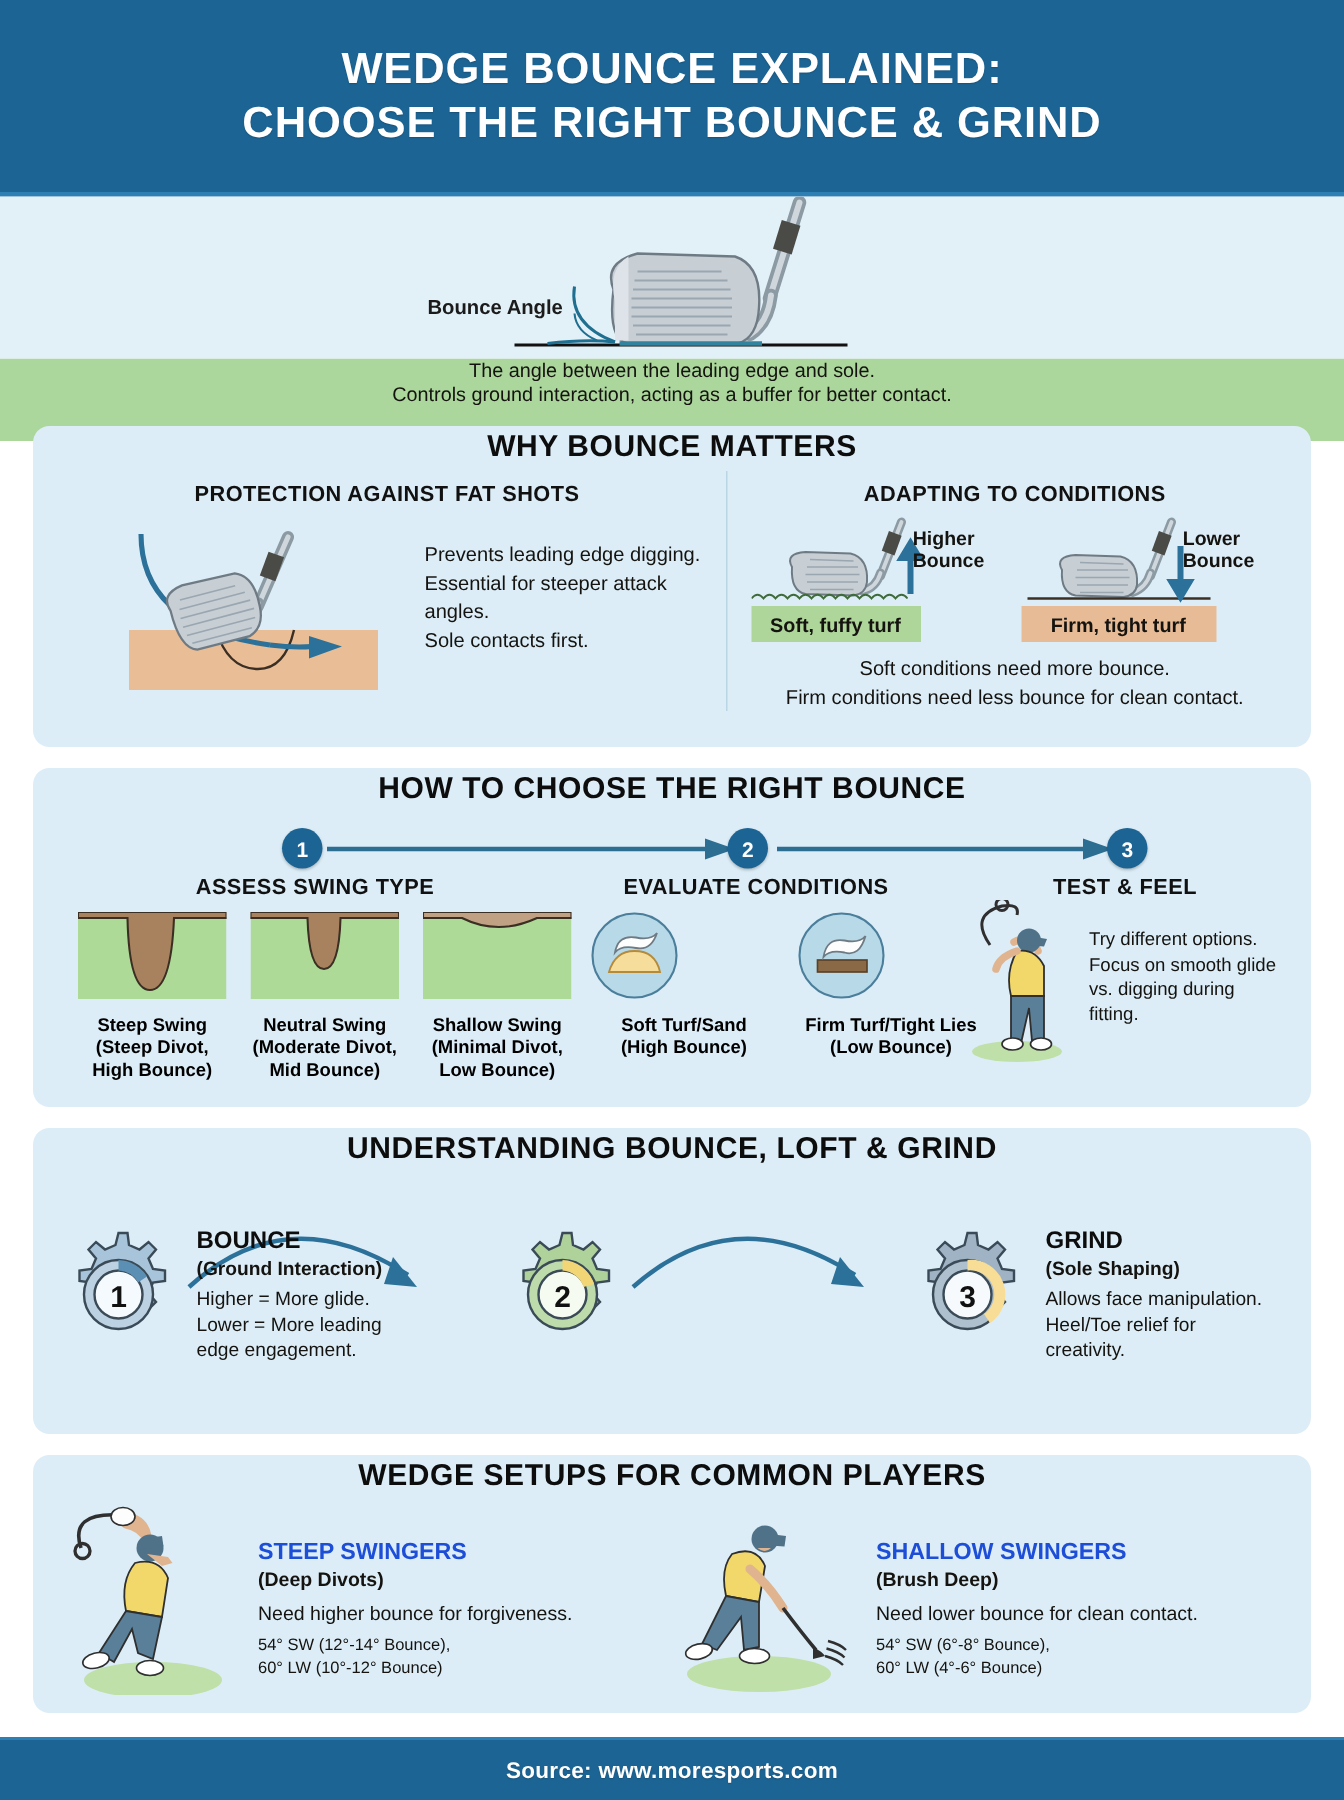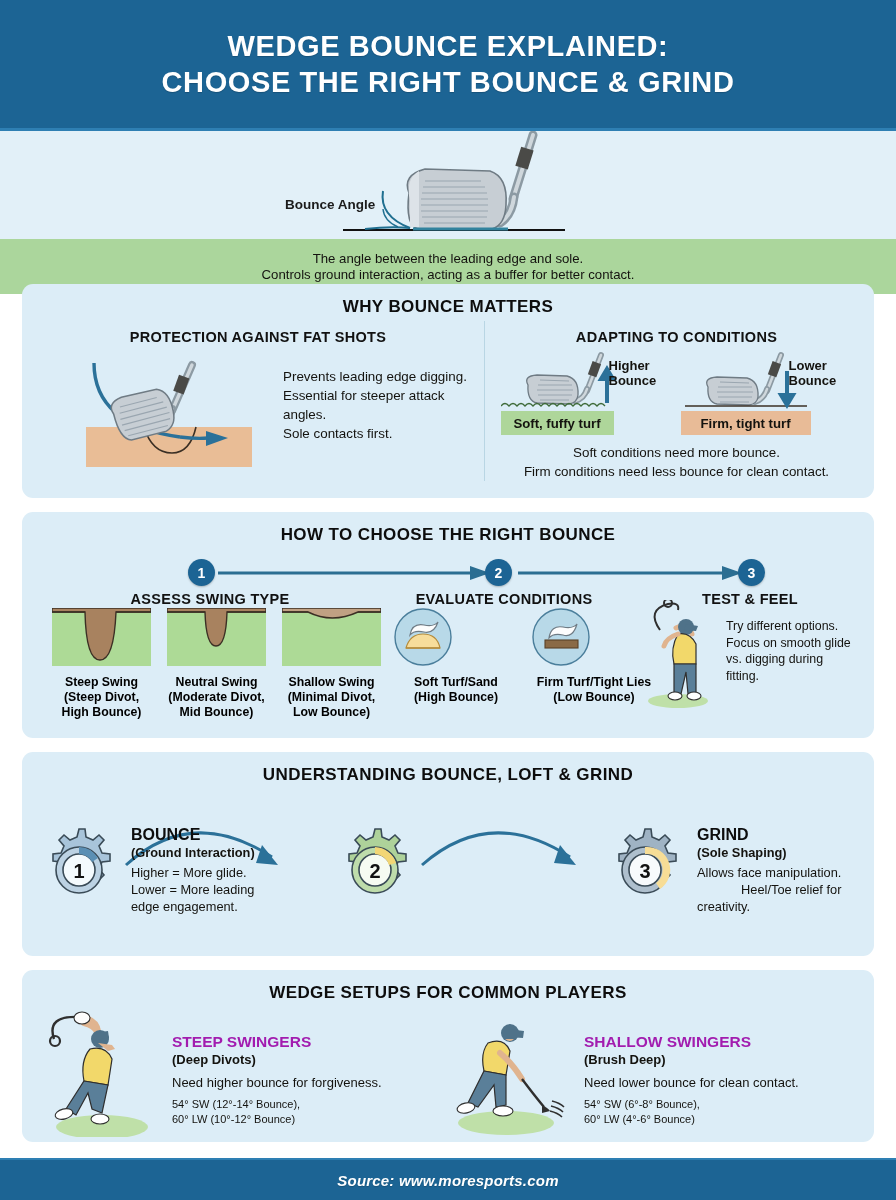--- a/index.html
+++ b/index.html
@@ -31,34 +31,34 @@
   }
   .hero-label {
     position: absolute; left: 285px; top: 180px;
     font-size: 13.5px; font-weight: bold; color: #1b1b1b;
   }
   .hero-svg { position: absolute; left: 0; top: 0; }
 
   .hero-caption {
     height: 55px; background: #abd69c;
     display: flex; flex-direction: column;
-    align-items: center; justify-content: center; gap: 1px;
+    align-items: center; justify-content: flex-start; gap: 1px;
   }
   .hero-caption div {
     font-size: 13.2px; color: #14130f; font-weight: 500; text-align:center;
   }
 
   
   .panel {
     position: absolute; left: 22px; width: 852px;
     background: #dcedf7; border-radius: 11px;
   }
   .panel-title {
-    text-align: center; font-weight: bold; font-size: 17px;
-    color: #0d0d0d; letter-spacing: .4px; padding-top: 13px;
+    text-align: center; font-weight: bold; font-size: 20px;
+    color: #0d0d0d; letter-spacing: .4px; padding-top: 3px;
   }
   .sub-title {
     text-align: center; font-weight: bold; font-size: 14.5px;
     color: #111; letter-spacing: .3px;
   }
   .body-text { font-size: 13.4px; color: #14130f; line-height: 1.42; }
   .body-text-sm { font-size: 12.4px; color: #14130f; line-height: 1.34; }
 
   
   #panel-why { top: 284px; height: 214px; }
@@ -110,31 +110,30 @@
   .gear-txt { margin-left: 9px; }
   .gear-title { font-weight:bold; font-size:16px; color:#0d0d0d; line-height:1.05;}
   .gear-sub { font-weight:bold; font-size:12.8px; color:#14130f; margin-top:1px;}
   .gear-desc { font-size:12.8px; color:#14130f; line-height:1.33; margin-top:4px;}
 
   
   #panel-setups { top: 970px; height: 172px; }
   .setups-row { display:flex; padding: 6px 14px 0 14px; }
   .setup-col { width: 412px; display:flex; align-items:flex-start; }
   .setup-txt { margin-left: 6px; padding-top: 24px;}
-  .setup-title { font-weight:bold; font-size:15.5px; color:#a21caf; }
+  .setup-title { font-weight:bold; font-size:15.5px; color:#1d4ed8; }
   .setup-sub { font-weight:bold; font-size:13px; color:#14130f; margin-top:1px;}
   .setup-need { font-size:13px; color:#14130f; margin-top:8px;}
   .setup-spec { font-size:11px; color:#14130f; margin-top:7px; line-height:1.35;}
 
   
   .footer {
     position:absolute; left:0; bottom:0; width:896px; height:42px;
     background:#1c6494; display:flex; align-items:center; justify-content:center;
     border-top: 2px solid #2e7fb3;
-    font-style: italic;
   }
   .footer span {
     color:#fff; font-weight:bold; font-size:15px; letter-spacing:.2px;
     text-shadow: 0 1px 1px rgba(0,0,0,.18);
   }
 </style>
 </head>
 <body>
 
 <div class="page">
@@ -461,21 +460,21 @@
             <circle cx="43" cy="43" r="23" fill="#aebfcd"></circle>
             <circle cx="43" cy="43" r="16" fill="#f7fafc"></circle>
           </g>
           <path d="M43,20 A23,23 0 0 1 58,62 L54,56 A16,16 0 0 0 43,27 Z" fill="#f7dd96"></path>
           <text x="43" y="51" text-anchor="middle" font-family="Liberation Sans, sans-serif" font-size="20" font-weight="bold" fill="#111">3</text>
         </svg>
         <div class="gear-txt">
           <div class="gear-title">GRIND</div>
           <div class="gear-sub">(Sole Shaping)</div>
           <div class="gear-desc">Allows face manipulation.</div>
-          <div class="gear-desc" style="margin-top:0;text-align:right;">Heel/Toe relief for</div>
+          <div class="gear-desc" style="margin-top:0;">Heel/Toe relief for</div>
           <div class="gear-desc" style="margin-top:0;">creativity.</div>
         </div>
       </div>
     </div>
   </div>
 
   <div class="panel" id="panel-setups">
     <div class="panel-title">WEDGE SETUPS FOR COMMON PLAYERS</div>
 
     <div class="setups-row">

